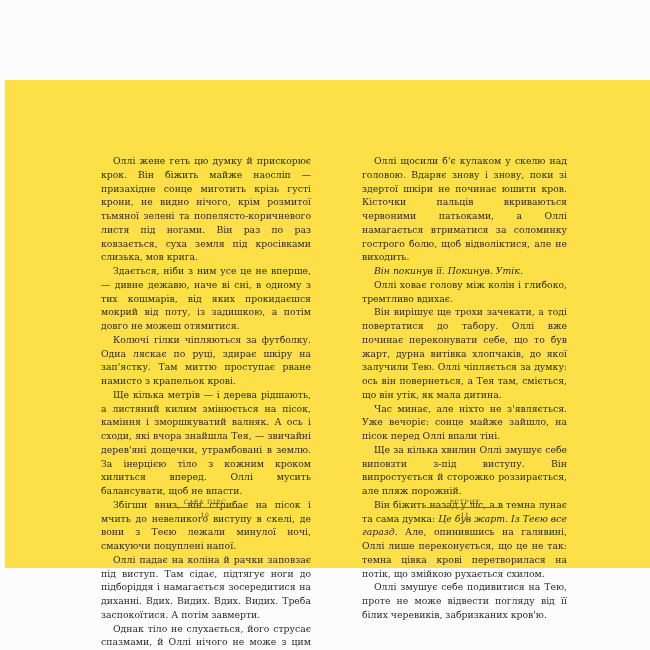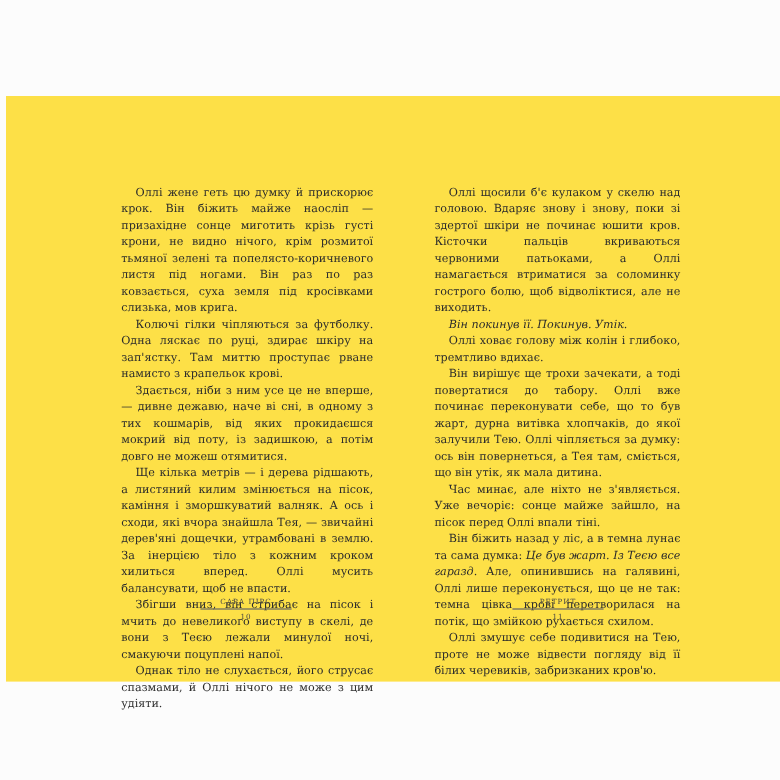--- a/index.html
+++ b/index.html
@@ -45,39 +45,41 @@
     .footer .title { padding-bottom: 2px; border-bottom: 0.6px solid #666; }
     .footer .num { padding-top: 3px; font-size: 6px; }
   </style>
 </head>
 <body>
 
 <div class="spread">
 
   <div class="page left">
     <p>Оллі жене геть цю думку й прискорює крок. Він біжить майже наосліп — призахідне сонце миготить крізь густі крони, не видно нічого, крім розмитої тьмяної зелені та попелясто-коричневого листя під ногами. Він раз по раз ковзається, суха земля під кросівками слизька, мов крига.</p>
+    <p>Здається, ніби з ним усе це не вперше, — дивне дежавю, наче ві сні, в одному з тих кошмарів, від яких прокидаєшся мокрий від поту, із задишкою, а потім довго не можеш отямитися.</p>
     <p>Колючі гілки чіпляються за футболку. Одна ляскає по руці, здирає шкіру на зап'ястку. Там миттю проступає рване намисто з крапельок крові.</p>
-    <p>Здається, ніби з ним усе це не вперше, — дивне дежавю, наче ві сні, в одному з тих кошмарів, від яких прокидаєшся мокрий від поту, із задишкою, а потім довго не можеш отямитися.</p>
     <p>Ще кілька метрів — і дерева рідшають, а листяний килим змінюється на пісок, каміння і зморшкуватий валняк. А ось і сходи, які вчора знайшла Тея, — звичайні дерев'яні дощечки, утрамбовані в землю. За інерцією тіло з кожним кроком хилиться вперед. Оллі мусить балансувати, щоб не впасти.</p>
     <p>Збігши вниз, він стрибає на пісок і мчить до невеликого виступу в скелі, де вони з Теєю лежали минулої ночі, смакуючи поцуплені напої.</p>
+    <p>Оллі падає на коліна й рачки заповзає під виступ. Там сідає, підтягує ноги до підборіддя і намагається зосередитися на диханні. Вдих. Видих. Вдих. Видих. Треба заспокоїтися. А потім завмерти.</p>
     <p>Однак тіло не слухається, його струсає спазмами, й Оллі нічого не може з цим удіяти.</p>
 
   </div>
 
   <div class="footer left">
     <div class="title">САРА ПІРС</div>
     <div class="num">10</div>
   </div>
 
   <div class="page right">
     <p>Оллі щосили б'є кулаком у скелю над головою. Вдаряє знову і знову, поки зі здертої шкіри не починає юшити кров. Кісточки пальців вкриваються червоними патьоками, а Оллі намагається втриматися за соломинку гострого болю, щоб відволіктися, але не виходить.</p>
     <p class="italic">Він покинув її. Покинув. Утік.</p>
     <p>Оллі ховає голову між колін і глибоко, тремтливо вдихає.</p>
     <p>Він вирішує ще трохи зачекати, а тоді повертатися до табору. Оллі вже починає переконувати себе, що то був жарт, дурна витівка хлопчаків, до якої залучили Тею. Оллі чіпляється за думку: ось він повернеться, а Тея там, сміється, що він утік, як мала дитина.</p>
     <p>Час минає, але ніхто не з'являється. Уже вечоріє: сонце майже зайшло, на пісок перед Оллі впали тіні.</p>
+    <p>Ще за кілька хвилин Оллі змушує себе виповзти з-під виступу. Він випростується й сторожко роззирається, але пляж порожній.</p>
     <p><span>Він біжить назад у ліс, а в темна лунає та сама думка:</span> <span class="it">Це був жарт. Із Теєю все гаразд.</span><span> Але, опинившись на галявині, Оллі лише переконується, що це не так: темна цівка крові перетворилася на потік, що змійкою рухається схилом.</span></p>
     <p>Оллі змушує себе подивитися на Тею, проте не може відвести погляду від її білих черевиків, забризканих кров'ю.</p>
 
   </div>
 
   <div class="footer right">
     <div class="title">РЕТРИТ</div>
     <div class="num">11</div>
   </div>
 

